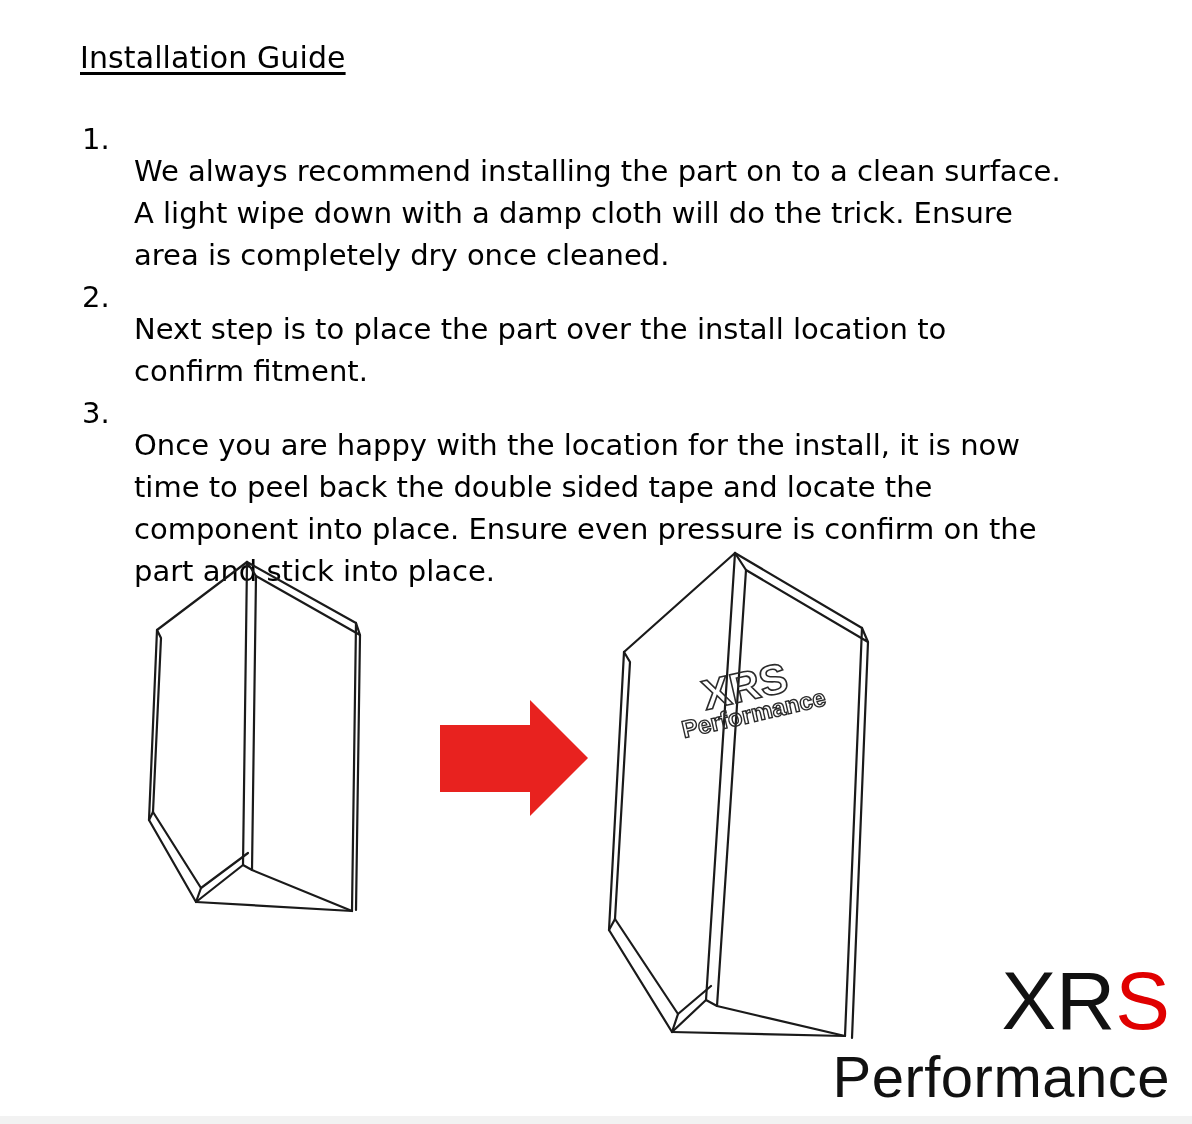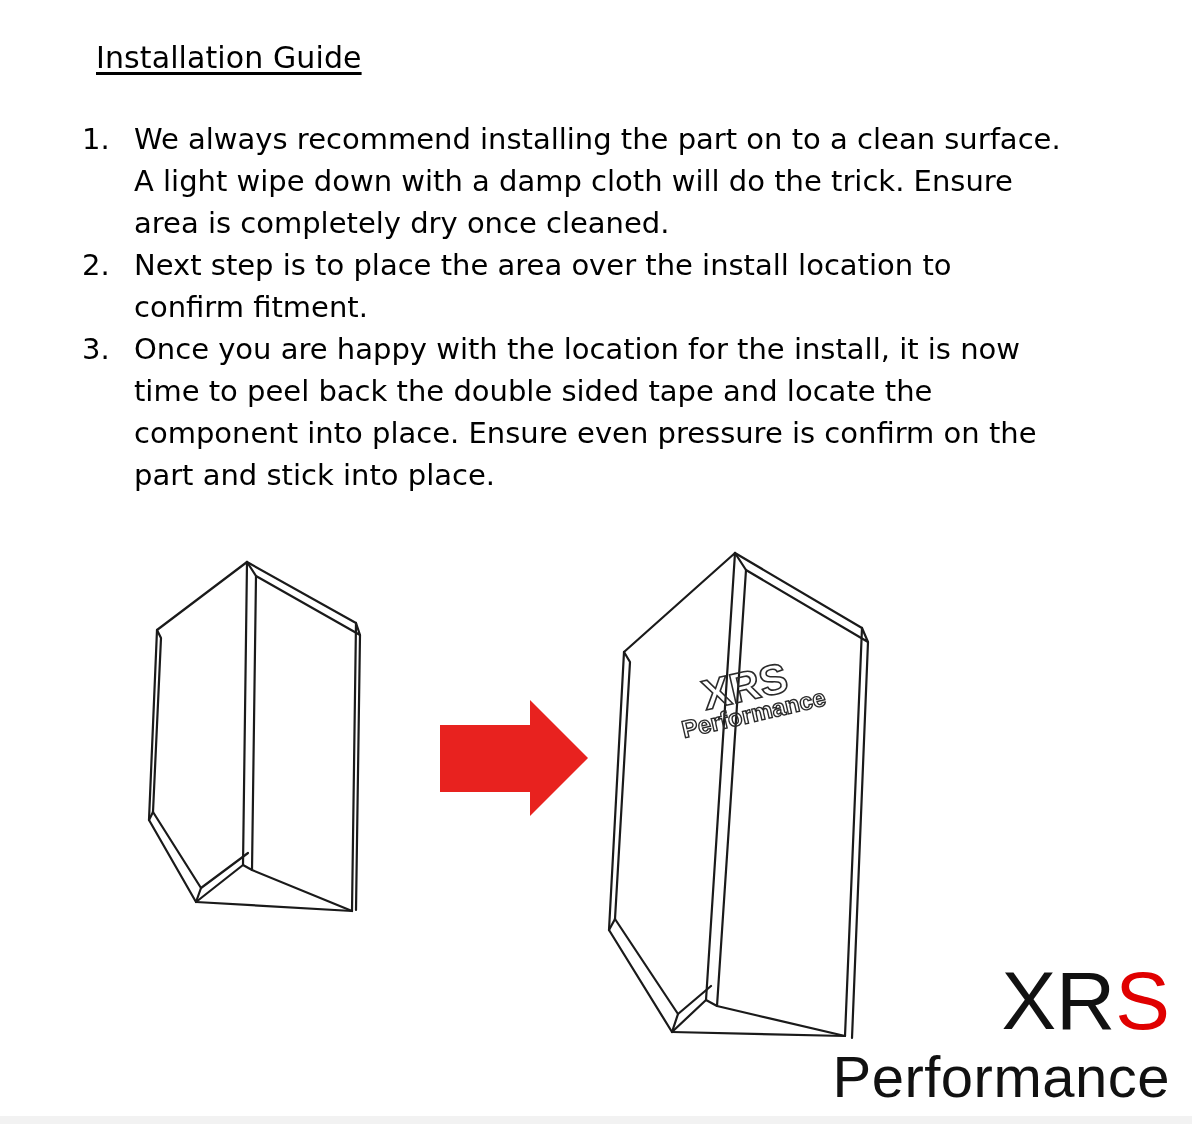--- a/index.html
+++ b/index.html
@@ -15,21 +15,21 @@
     color: #000000;
     overflow: hidden;
   }
   .page {
     position: absolute;
     inset: 0;
     background: #ffffff;
   }
   .doc-title {
     position: absolute;
-    left: 96px;
+    left: 80px;
     top: 38px;
     font-size: 30px;
     line-height: 40px;
     text-decoration: underline;
     text-underline-offset: 4px;
     letter-spacing: 0.1px;
     white-space: nowrap;
   }
   .steps {
     position: absolute;
@@ -50,20 +50,21 @@
   .step-num {
     width: 56px;
     flex: 0 0 56px;
     text-align: left;
     padding-left: 4px;
     box-sizing: border-box;
   }
   .step-text {
     flex: 1 1 auto;
     max-width: 930px;
+    margin-top: 32px;
   }
   .figure {
     position: absolute;
     left: 0;
     top: 520px;
     width: 1192px;
     height: 560px;
   }
   .logo {
     position: absolute;
@@ -111,21 +112,21 @@
 
   <div class="doc-title">Installation Guide</div>
 
   <ol class="steps">
     <li class="step">
       <span class="step-num">1.</span>
       <span class="step-text">We always recommend installing the part on to a clean surface. A light wipe down with a damp cloth will do the trick. Ensure area is completely dry once cleaned.</span>
     </li>
     <li class="step">
       <span class="step-num">2.</span>
-      <span class="step-text">Next step is to place the area over the install location to confirm fitment.</span>
+      <span class="step-text">Next step is to place the part over the install location to confirm fitment.</span>
     </li>
     <li class="step">
       <span class="step-num">3.</span>
       <span class="step-text">Once you are happy with the location for the install, it is now time to peel back the double sided tape and locate the component into place. Ensure even pressure is confirm on the part and stick into place.</span>
     </li>
   </ol>
 
   <div class="figure">
     <svg width="1192" height="560" viewBox="0 0 1192 560" xmlns="http://www.w3.org/2000/svg">
 

